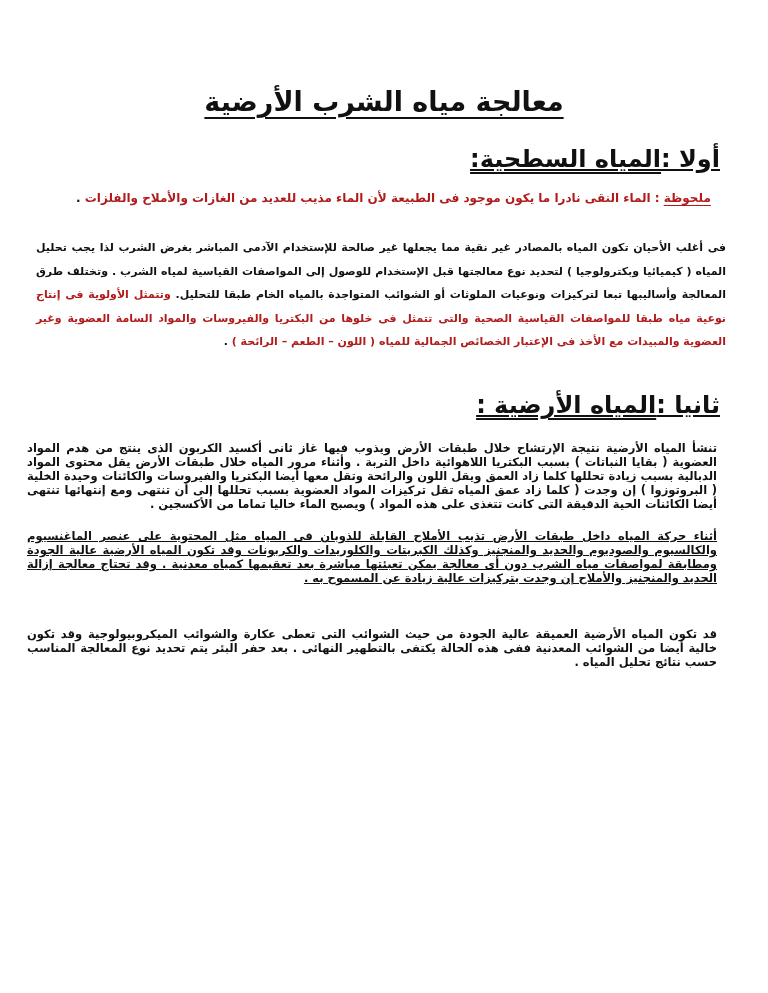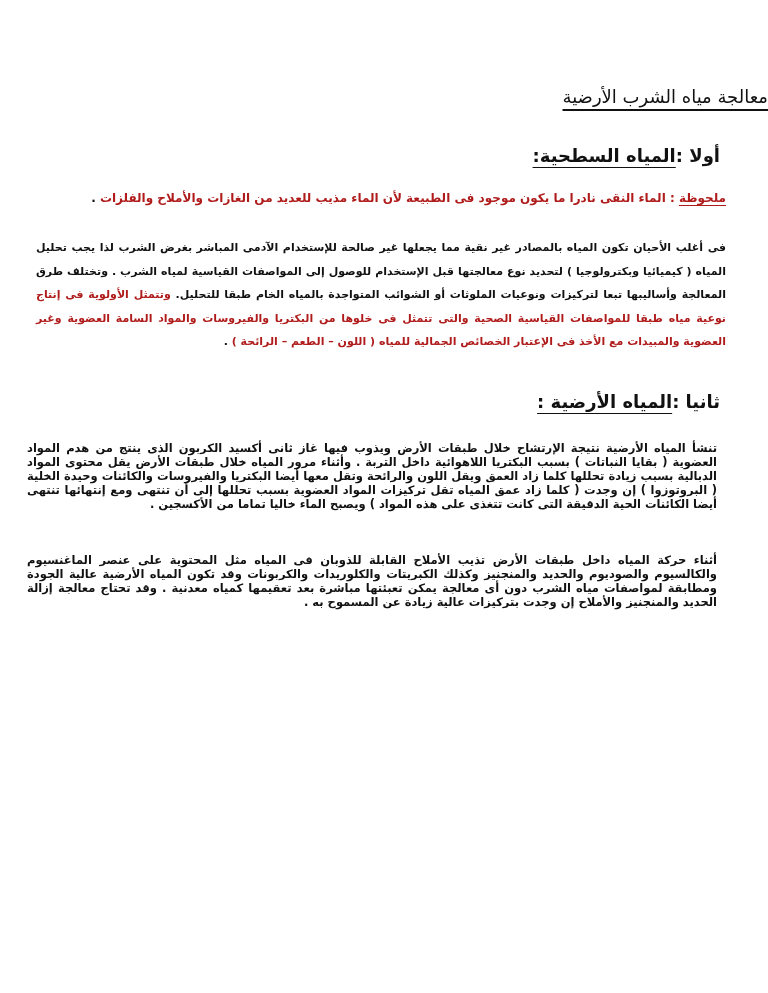--- a/index.html
+++ b/index.html
@@ -19,55 +19,56 @@
       position: absolute;
       left: 0; top: 0;
       width: 768px;
       height: 993px;
       direction: rtl;
     }
     .doc-title {
       position: absolute;
       top: 86px;
       left: 0; right: 0;
-      text-align: right;
-      font-weight: normal;
-      font-size: 18px;
+      text-align: center;
+      font-weight: bold;
+      font-size: 27px;
       margin: 0;
     }
     .doc-title span {
       text-decoration: underline;
       text-decoration-thickness: 2px;
       text-underline-offset: 6px;
     }
     .section-heading {
       position: absolute;
       right: 48px;
       font-weight: bold;
-      font-size: 18px;
+      font-size: 24px;
       margin: 0;
       white-space: nowrap;
+      text-decoration: underline;
     }
     .section-heading .u {
       text-decoration: underline;
       text-underline-offset: 5px;
     }
     #h1 { top: 145px; }
     #h2 { top: 391px; margin-left: 44px; }
 
     .note {
       position: absolute;
       top: 190px;
       right: 42px;
       width: 650px;
       font-weight: bold;
       font-size: 12px;
       line-height: 17px;
       color: #b01c1c;
-      text-align: right;
+      text-align: left;
       margin: 0;
     }
     .note .label {
       text-decoration: underline;
       text-underline-offset: 3px;
     }
     .note .period { color: #111111; }
 
     .para1 {
       position: absolute;
@@ -88,21 +89,21 @@
       right: 42px;
       width: 690px;
       font-weight: bold;
       font-size: 11.5px;
       line-height: 14px;
       text-align: justify;
       text-align-last: right;
       margin: 9px;
     }
     #p2 { top: 432px; }
-    #p3 { top: 544px; }
+    #p3 { top: 520px; text-decoration: underline; }
     #p4 { top: 618px; }
   </style>
 </head>
 <body>
 
 <div class="page">
 
   <h1 class="doc-title">
     <span>معالجة مياه الشرب الأرضية</span>
   </h1>
@@ -114,14 +115,15 @@
   <p class="note"><span class="label">ملحوظة</span><span> : الماء النقى نادرا ما يكون موجود فى الطبيعة لأن الماء مذيب للعديد من الغازات والأملاح والفلزات</span><span class="period"> .</span></p>
 
   <p class="para1"><span>فى أغلب الأحيان تكون المياه بالمصادر غير نقية مما يجعلها غير صالحة للإستخدام الآدمى المباشر بغرض الشرب لذا يجب تحليل المياه ( كيميائيا وبكترولوجيا ) لتحديد نوع معالجتها قبل الإستخدام للوصول إلى المواصفات القياسية لمياه الشرب . وتختلف طرق المعالجة وأساليبها تبعا لتركيزات ونوعيات الملوثات أو الشوائب المتواجدة بالمياه الخام طبقا للتحليل. </span><span class="red">وتتمثل الأولوية فى إنتاج نوعية مياه طبقا للمواصفات القياسية الصحية والتى تتمثل فى خلوها من البكتريا والفيروسات والمواد السامة العضوية وغير العضوية والمبيدات مع الأخذ فى الإعتبار الخصائص الجمالية للمياه ( اللون – الطعم – الرائحة ) </span><span>.</span></p>
 
   <h2 class="section-heading" id="h2">
     <span>ثانيا :</span><span class="u">المياه الأرضية :</span>
   </h2>
 
   <p class="para" id="p2">تنشأ المياه الأرضية  نتيجة الإرتشاح خلال طبقات الأرض ويذوب فيها غاز ثانى أكسيد الكربون الذى ينتج من هدم المواد العضوية ( بقايا النباتات ) بسبب البكتريا اللاهوائية داخل التربة . وأثناء مرور المياه خلال طبقات الأرض يقل محتوى المواد الدبالية بسبب زيادة تحللها كلما زاد العمق ويقل اللون والرائحة وتقل معها أيضا البكتريا والفيروسات والكائنات وحيدة الخلية ( البروتوزوا ) إن وجدت ( كلما زاد عمق المياه تقل تركيزات المواد العضوية بسبب تحللها إلى أن تنتهى ومع إنتهائها تنتهى أيضا الكائنات الحية الدقيقة التى كانت تتغذى على هذه المواد ) ويصبح الماء خاليا تماما من الأكسجين .</p>
   <p class="para" id="p3">أثناء حركة المياه داخل طبقات الأرض تذيب الأملاح القابلة للذوبان فى المياه مثل المحتوية على عنصر الماغنسيوم والكالسيوم والصوديوم والحديد والمنجنيز وكذلك الكبريتات والكلوريدات والكربونات وقد تكون المياه الأرضية عالية الجودة ومطابقة لمواصفات مياه الشرب دون أى معالجة يمكن تعبئتها مباشرة بعد تعقيمها كمياه معدنية . وقد تحتاج معالجة إزالة الحديد والمنجنيز والأملاح إن وجدت بتركيزات عالية زيادة عن المسموح به .</p>
+  <p class="para" id="p4">قد تكون المياه الأرضية العميقة عالية الجودة من حيث الشوائب التى تعطى عكارة والشوائب الميكروبيولوجية وقد تكون خالية أيضا من الشوائب المعدنية ففى هذه الحالة يكتفى بالتطهير النهائى . بعد حفر البئر يتم تحديد نوع المعالجة المناسب حسب نتائج تحليل المياه .</p>
 
 </div>
 
 </body></html>

